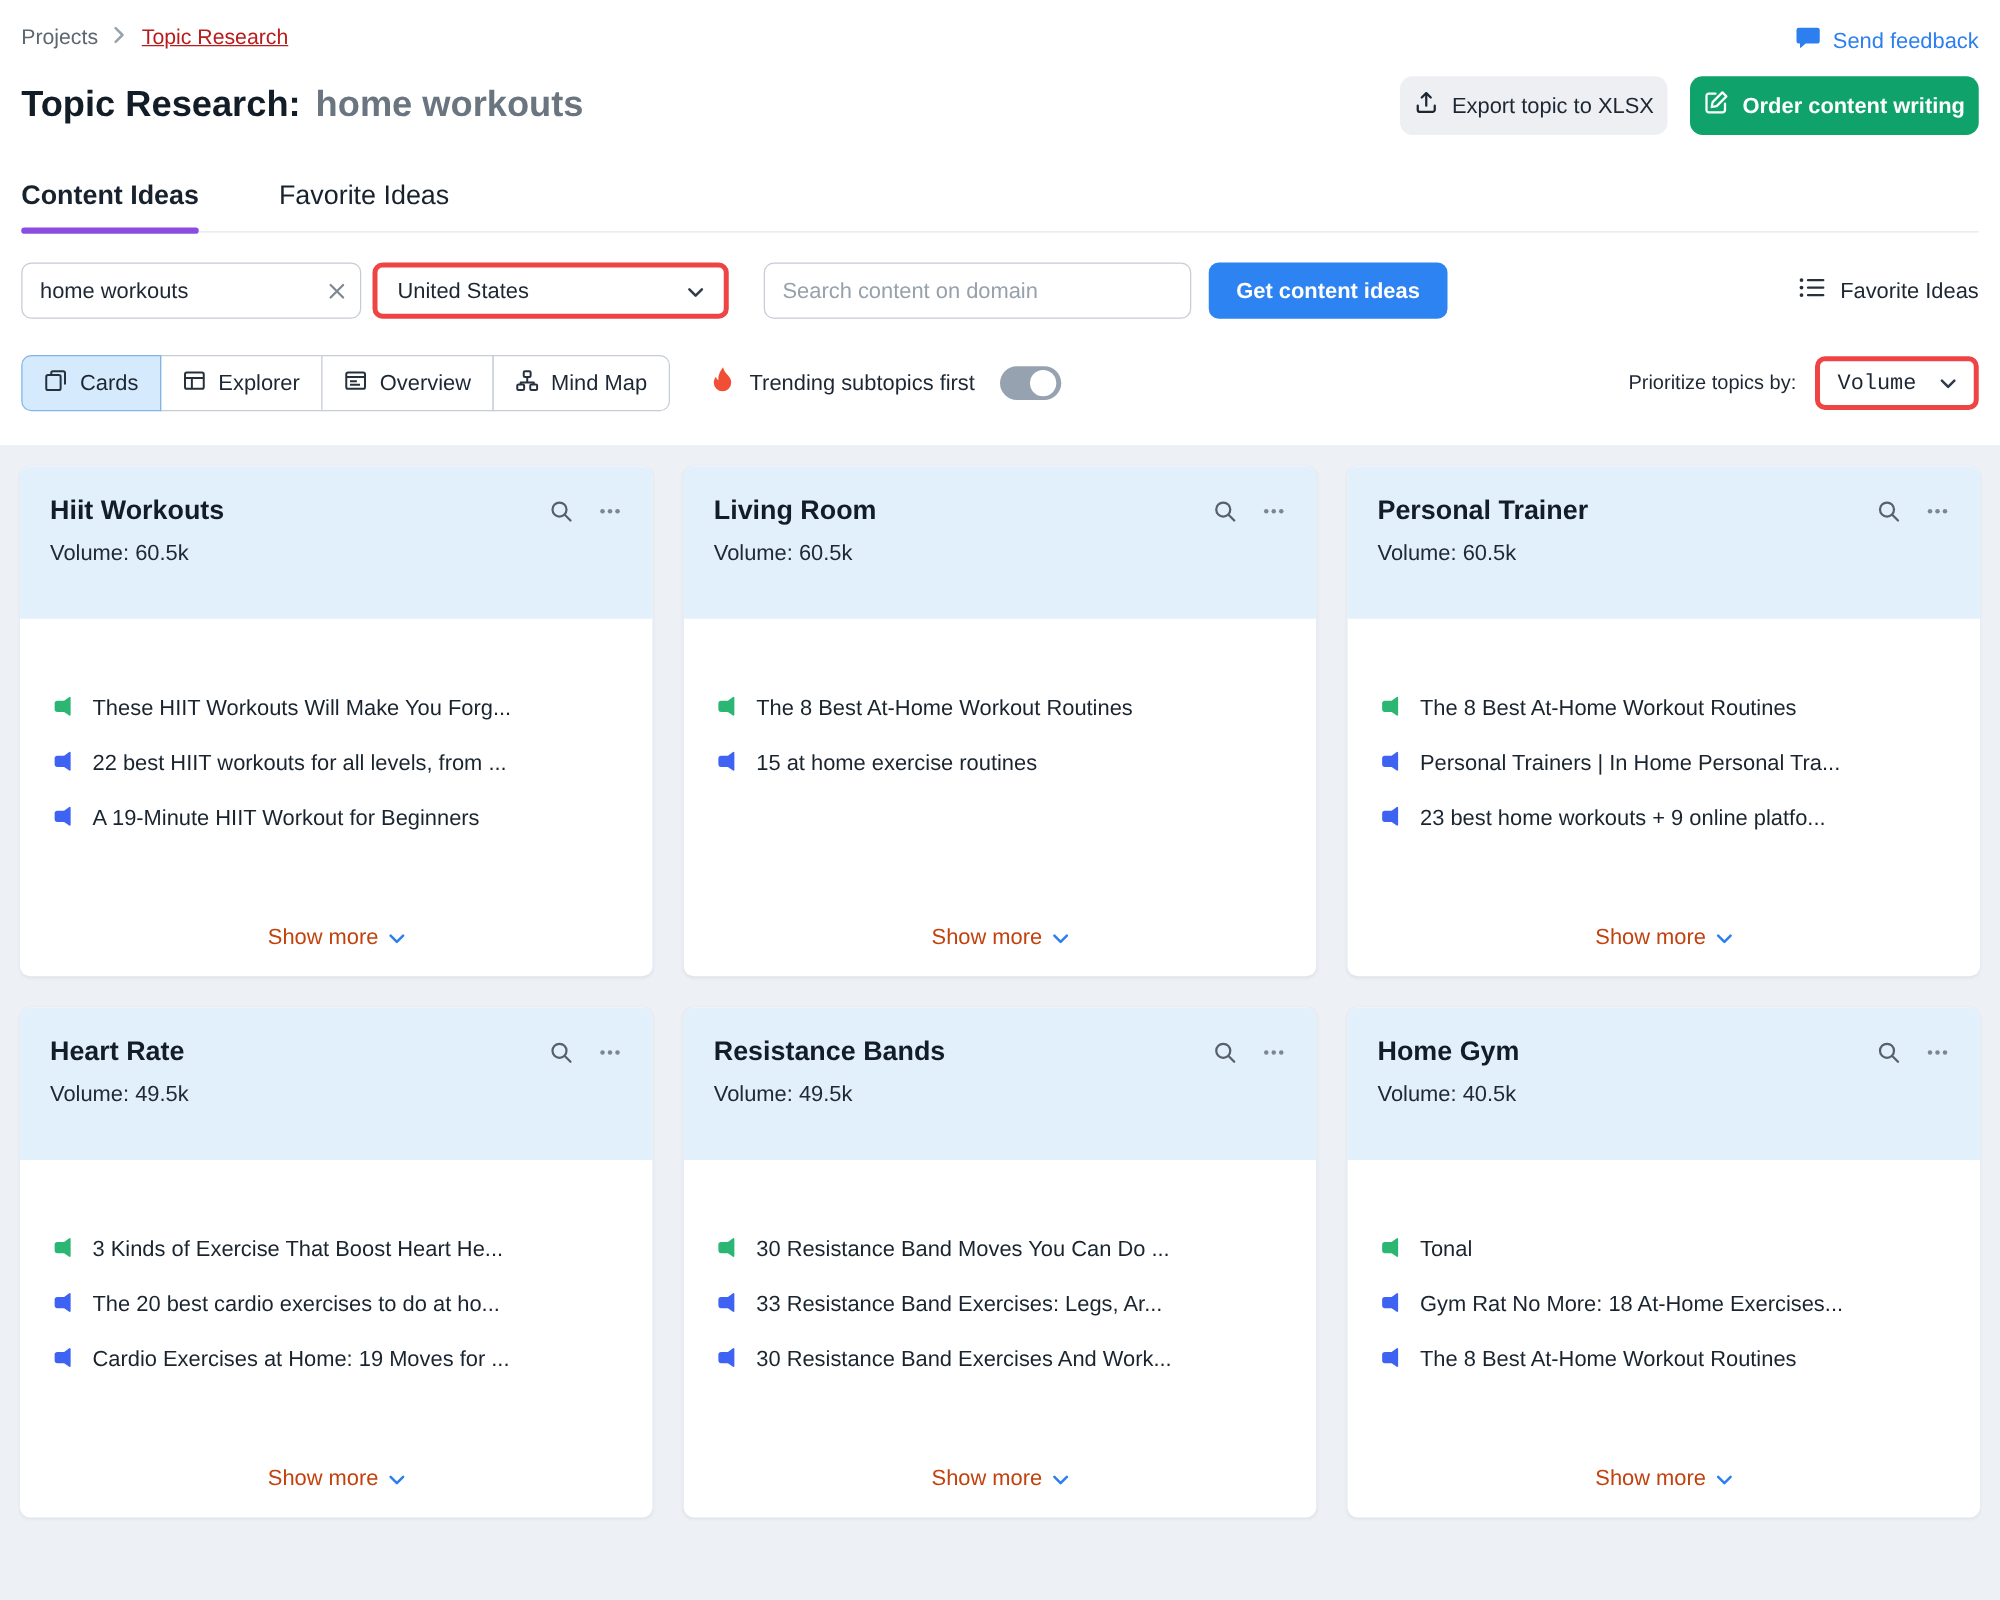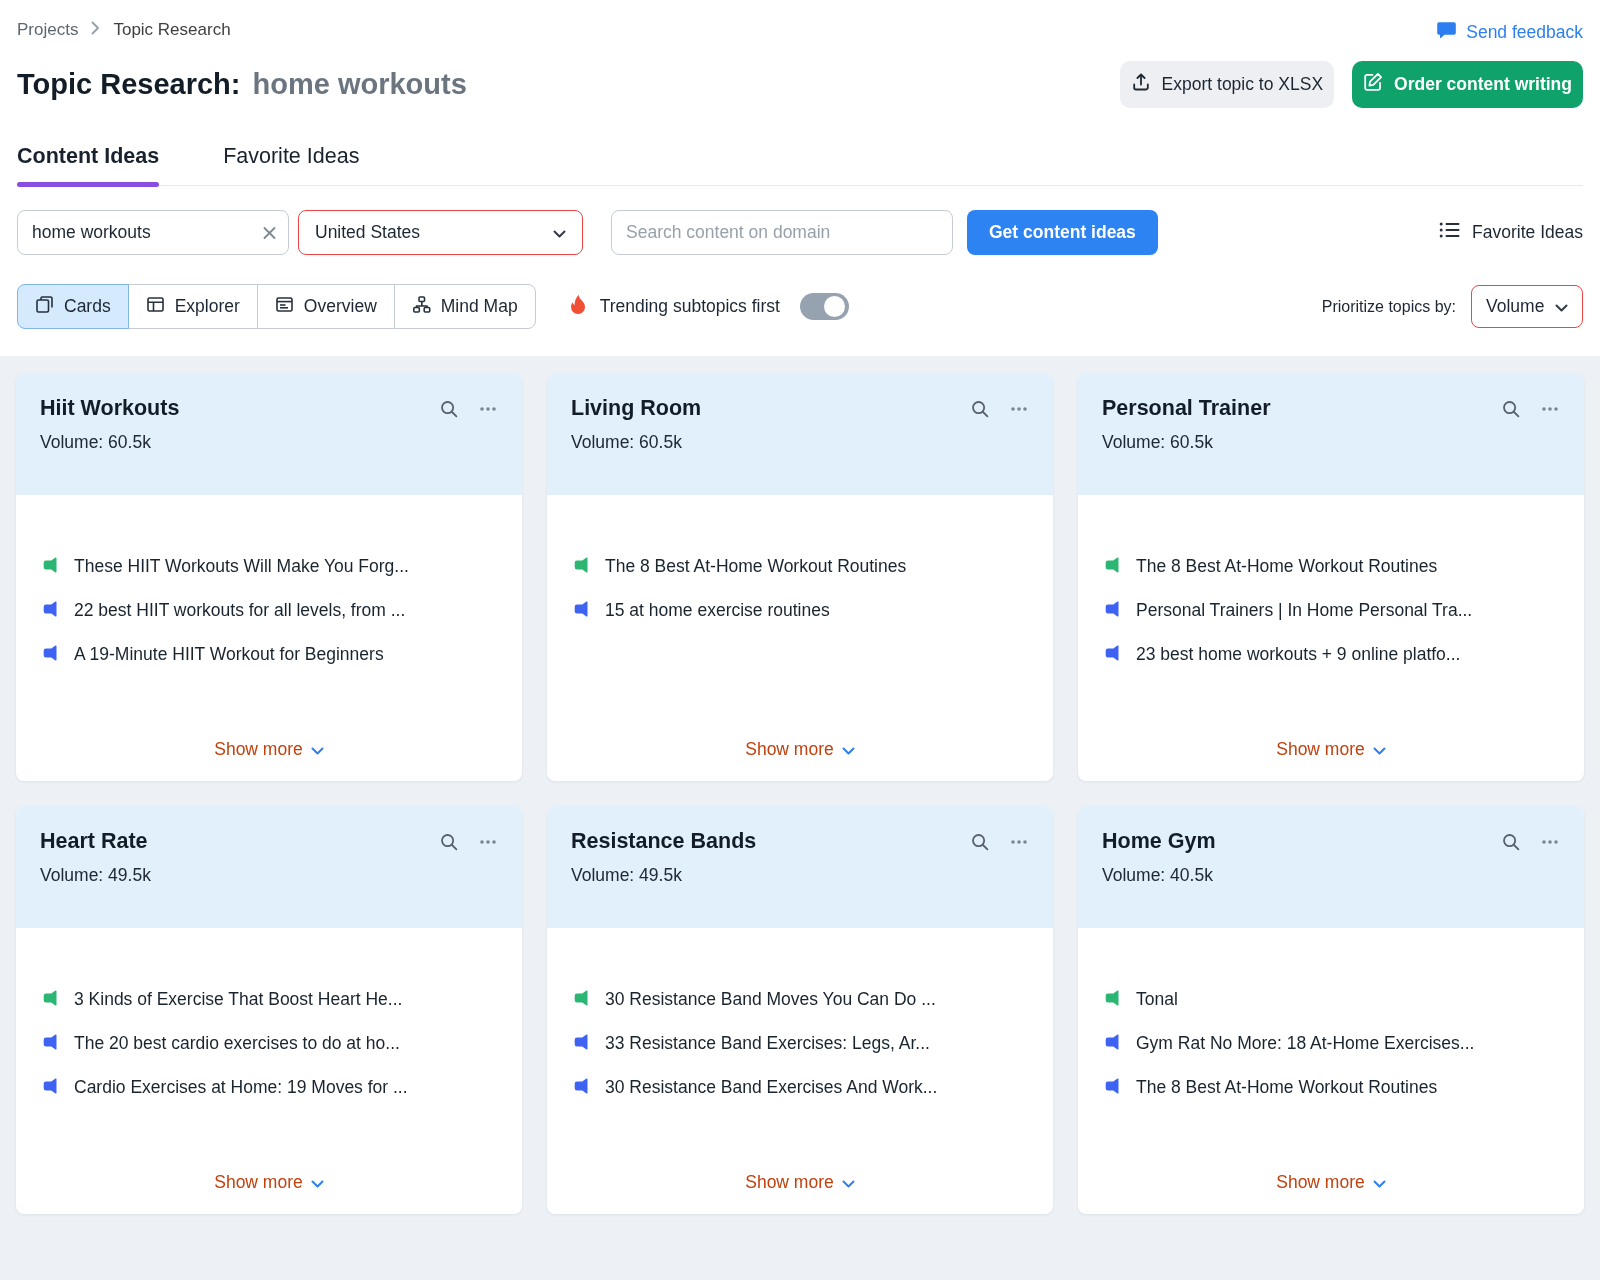--- a/index.html
+++ b/index.html
@@ -4,21 +4,21 @@
 <style>
   * { box-sizing: border-box; }
   body { margin:0; width:1600px; height:1280px; font-family:"Liberation Sans", sans-serif; background:#fff; color:#1d2733; overflow:hidden; }
   .page { display:flex; flex-direction:column; height:100%; }
   .top { padding:20px 17px 0; }
 
   
   .row-breadcrumb { display:flex; justify-content:space-between; align-items:flex-start; }
   .breadcrumb { display:flex; align-items:center; gap:13px; font-size:17px; }
   .crumb-link { color:#5d6772; cursor:pointer; }
-  .crumb-current { color:#404040; }
+  .crumb-current { color:#b91c1c;text-decoration:underline; }
   .send-feedback { display:flex; align-items:center; gap:9px; color:#2d7ff0; font-size:17.5px; cursor:pointer; }
 
   
   .row-title { display:flex; justify-content:space-between; align-items:center; margin-top:16px; }
   .page-title { margin:0; font-size:29px; font-weight:700; color:#121d28; }
   .page-title .query { color:#6b7580; margin-left:12px; }
   .title-actions { display:flex; gap:18px; }
   .btn { display:inline-flex; align-items:center; gap:11px; height:47px; padding:0 11px; border:none; border-radius:10px; font-size:17.5px; font-family:inherit; cursor:pointer; }
   .btn-export { background:#edeff2; color:#1d2733; }
   .btn-order { background:#0fa36b; color:#fff; font-weight:600; }
@@ -27,40 +27,40 @@
   .tabs { display:flex; gap:64px; margin-top:36px; border-bottom:1px solid #e5e8ec; font-size:21.5px;align-items:center; }
   .tab { padding:0 0 16px; position:relative; cursor:pointer; color:#18222e; }
   .tab.active { font-weight:700; }
   .tab.active::after { content:""; position:absolute; left:0; right:0; bottom:-2px; height:5px; border-radius:3px; background:#8b4ce2; }
 
   
   .toolbar { display:flex; align-items:center; margin-top:24px; }
   .query-input-wrap { width:272px; position:relative; margin-right:9px; }
   .query-input { width:100%; height:45px; border:1px solid #c6ccd4; border-radius:8px; padding:0 40px 0 14px; font-size:17.5px; font-family:inherit; color:#1d2733; }
   .clear-btn { position:absolute; right:13px; top:50%; transform:translateY(-50%); cursor:pointer; display:flex; }
-  .select { height:45px; border:1px solid #ef4444; border-radius:8px; background:#fff; font-size:17.5px; color:#1d2733; display:flex; align-items:center; justify-content:space-between; }
+  .select { height:45px; border:4px solid #ef4444; border-radius:8px; background:#fff; font-size:17.5px; color:#1d2733; display:flex; align-items:center; justify-content:space-between; }
   .country-select { width:285px; padding:0 16px; cursor:pointer; }
   .domain-input { width:342px; height:45px; border:1px solid #c6ccd4; border-radius:8px; padding:16px 14px; font-size:17.5px; font-family:inherit; color:#1d2733; margin-left:28px; }
   .domain-input::placeholder { color:#97a1ab; }
   .btn-get { height:45px; padding:0 22px; margin-left:14px; background:#2d83f2; color:#fff; font-weight:700; font-size:17.5px; border:none; border-radius:8px; cursor:pointer; font-family:inherit; }
   .favorite-link { margin-left:auto; display:flex; align-items:center; gap:12px; font-size:17.5px; color:#1d2733; cursor:pointer; }
 
   
   .toolbar2 { display:flex; align-items:center; margin-top:29px; }
   .seg { display:flex; }
   .seg-btn { display:flex; align-items:center; gap:10px; height:45px; padding:0 17px; background:#fff; border:1px solid #c6ccd4; margin-left:-1px; font-size:17.5px; color:#1d2733; cursor:pointer; font-family:inherit; }
   .seg-btn:first-child { border-radius:8px 0 0 8px; margin-left:0; }
   .seg-btn:last-child { border-radius:0 8px 8px 0; }
   .seg-btn.active { background:#d5eafc; border-color:#7fb5e8; position:relative; z-index:1; }
   .trending { display:flex; align-items:center; gap:12px; margin-left:32px; }
   .trending-label { font-size:17.5px; }
   .toggle { width:49px; height:27px; border-radius:14px; background:#97a2b0; position:relative; cursor:pointer; margin-left:8px; }
   .toggle-knob { position:absolute; width:21px; height:21px; border-radius:50%; background:#fff; top:3px; right:4px; }
   .prioritize { margin-left:auto; display:flex; align-items:center; gap:15px; }
-  .prioritize-select { width:112px; height:43px; padding:0 14px; cursor:pointer; }
+  .prioritize-select { width:131px; height:43px; padding:0 14px; cursor:pointer;font-family:Liberation Mono, monospace; }
 
   
   .cards-area { margin-top:27px; background:#edf1f6; flex:1; padding:17px 16px; display:grid; grid-template-columns:repeat(3,1fr); gap:25px; align-content:start; }
   .card { background:#fff; border-radius:8px; height:408px; display:flex; flex-direction:column; overflow:hidden; box-shadow:0 1px 3px rgba(23,43,77,.08); }
   .card-header { background:#e2f0fc; padding:23px 24px 0; height:122px; display:flex; justify-content:space-between; align-items:flex-start; }
   .card-title { font-size:21.5px; font-weight:700; color:#121d28; }
   .card-volume { margin-top:11px; font-size:17.5px; color:#202a36; }
   .card-icons { display:flex; align-items:center; gap:19px; padding-top:3px; }
   .icon-btn { cursor:pointer; display:flex; }
   .card-body { flex:1; display:flex; flex-direction:column; padding:0 25px; }

